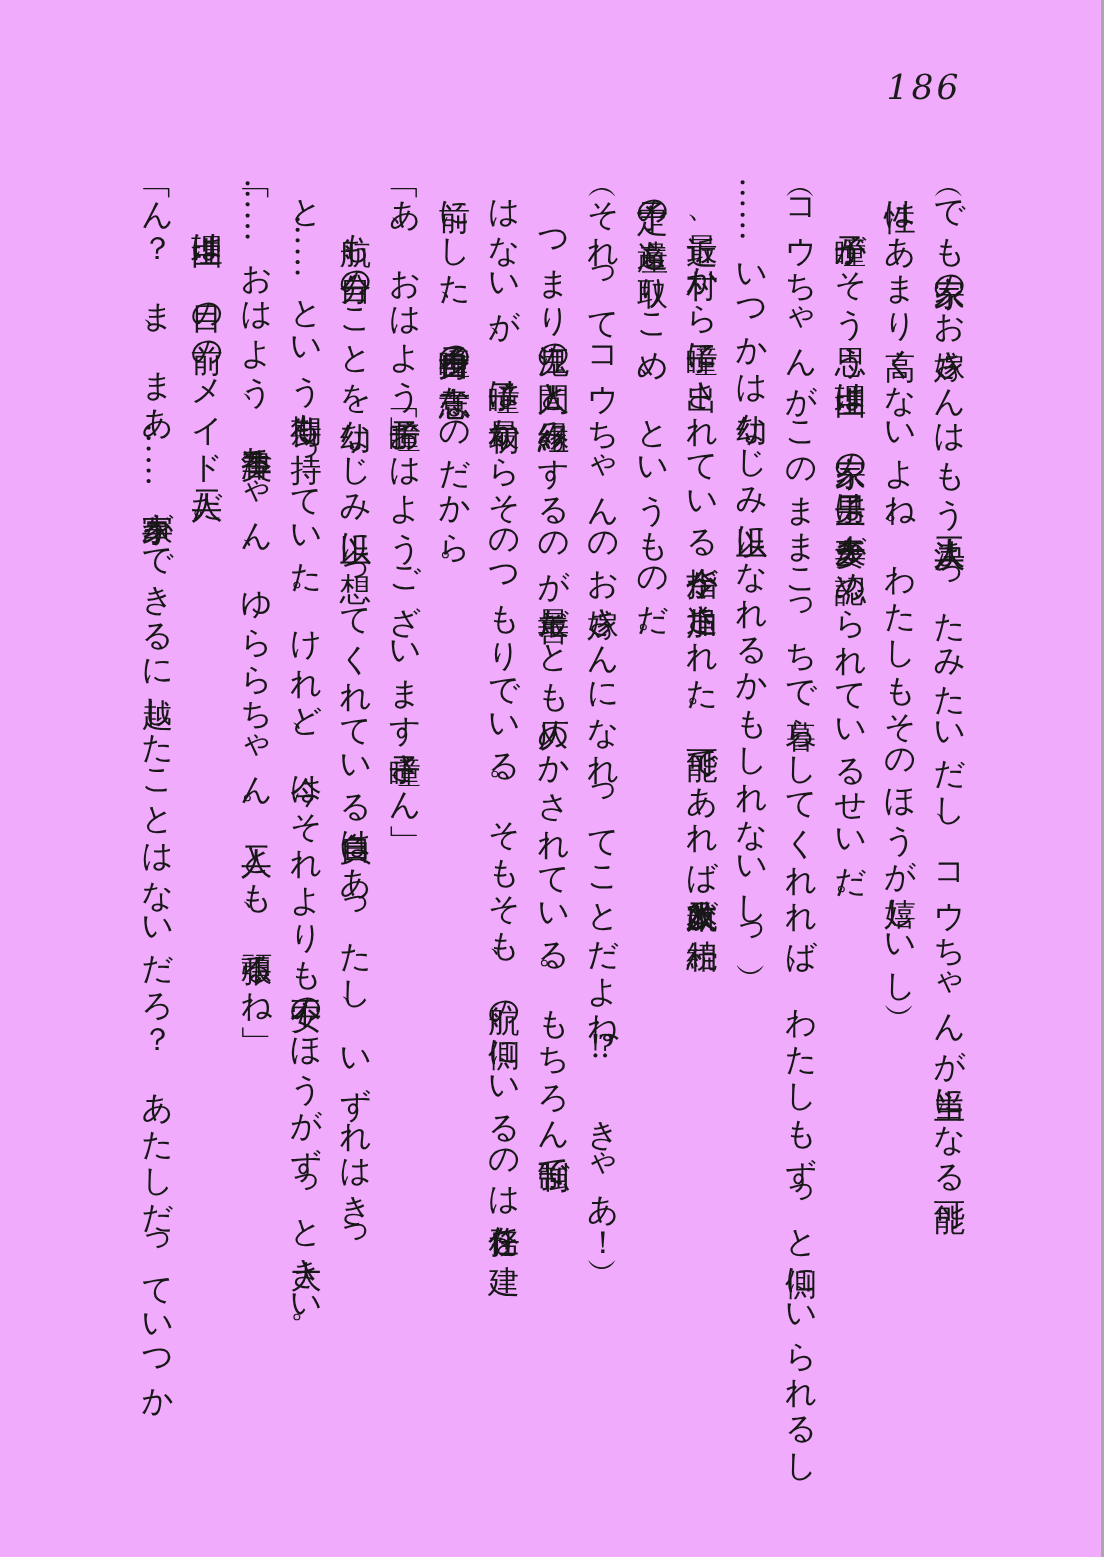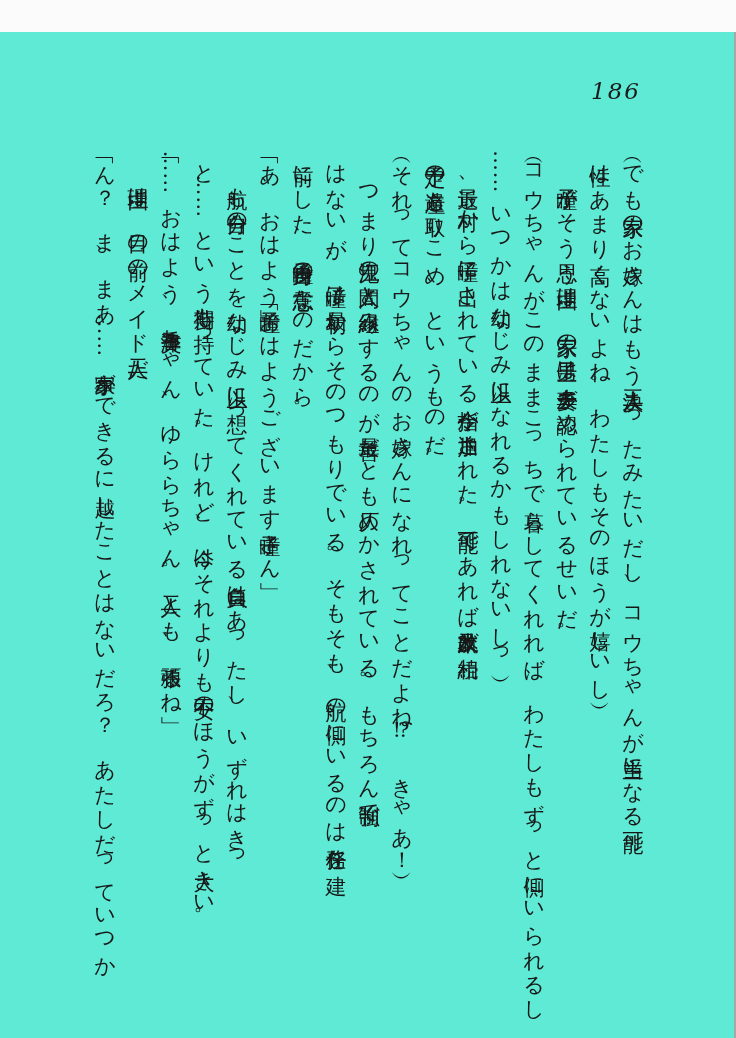--- a/index.html
+++ b/index.html
@@ -10,22 +10,21 @@
     width: 736px;
     height: 1038px;
     position: relative;
     overflow: hidden;
     background: #fbfbfb;
     font-family: "DejaVu Serif", "Liberation Serif", serif;
   }
   .page {
     position: absolute;
     inset: 0;
-    background: #5eead4;
-    margin-top: 32px;
+    background: #f0abfc;
   }
   .edge-line {
     position: absolute;
     top: 0;
     right: 0;
     width: 2px;
     height: 100%;
     background: #a8a8a8;
   }
   .page-number {

